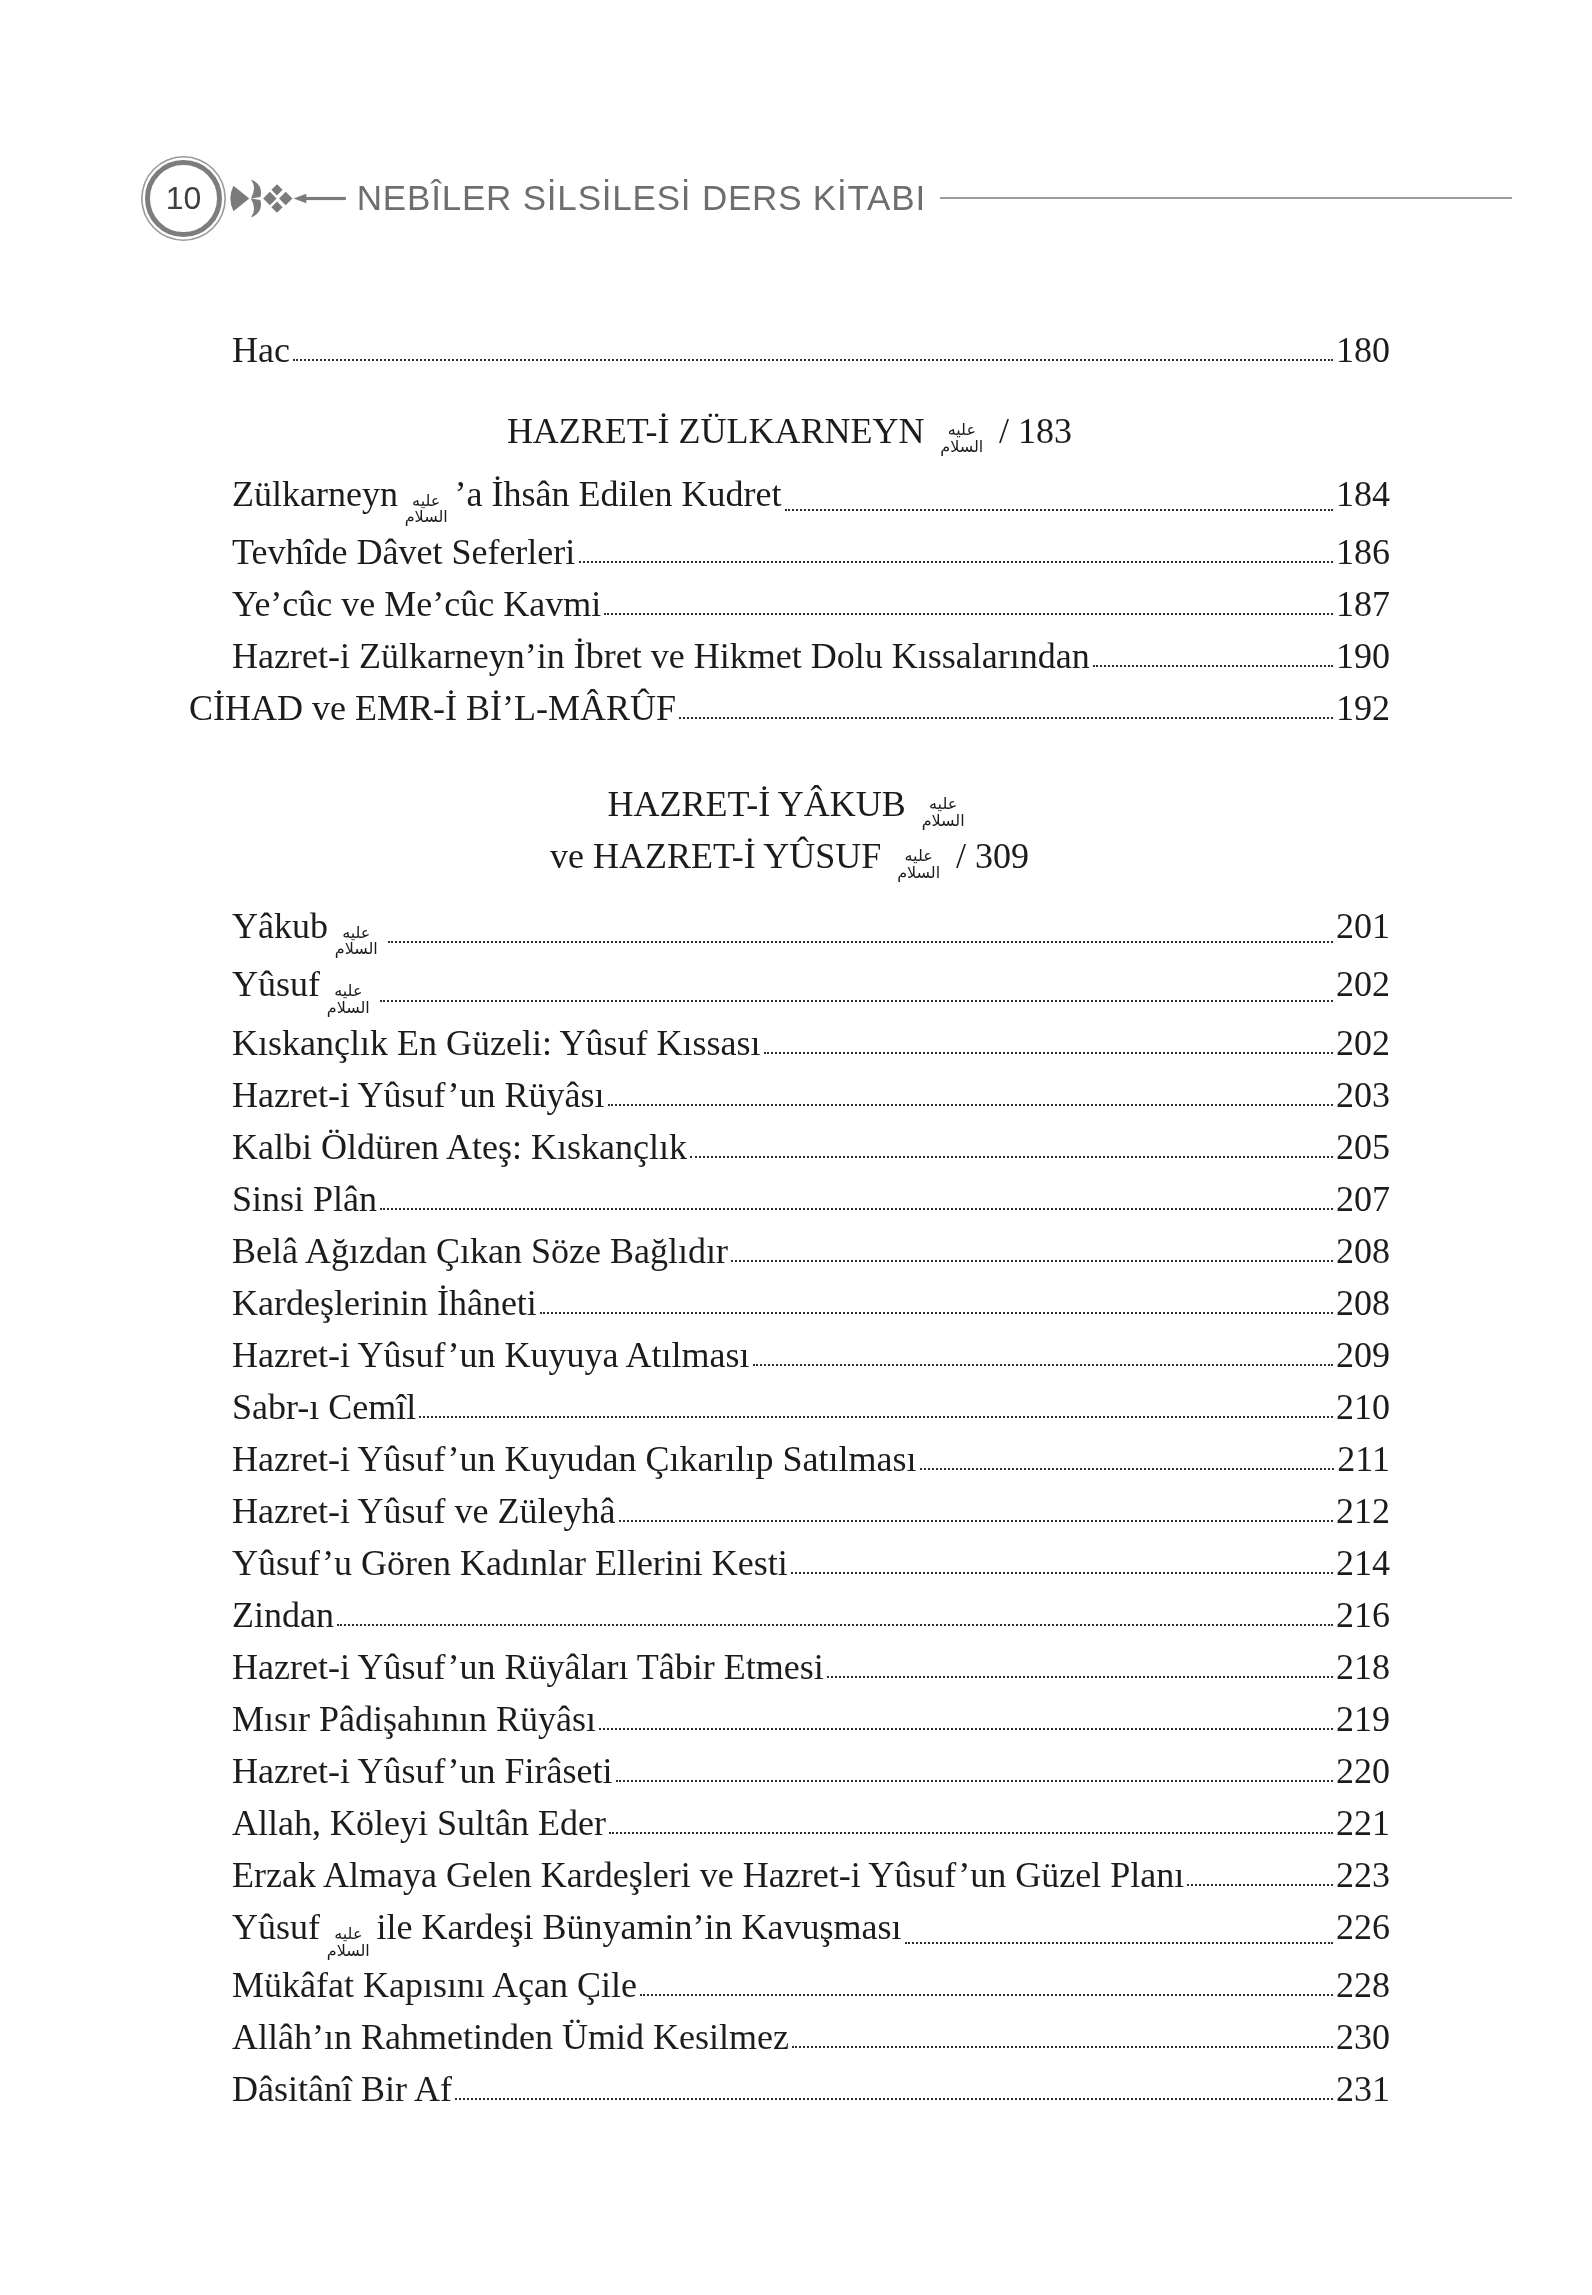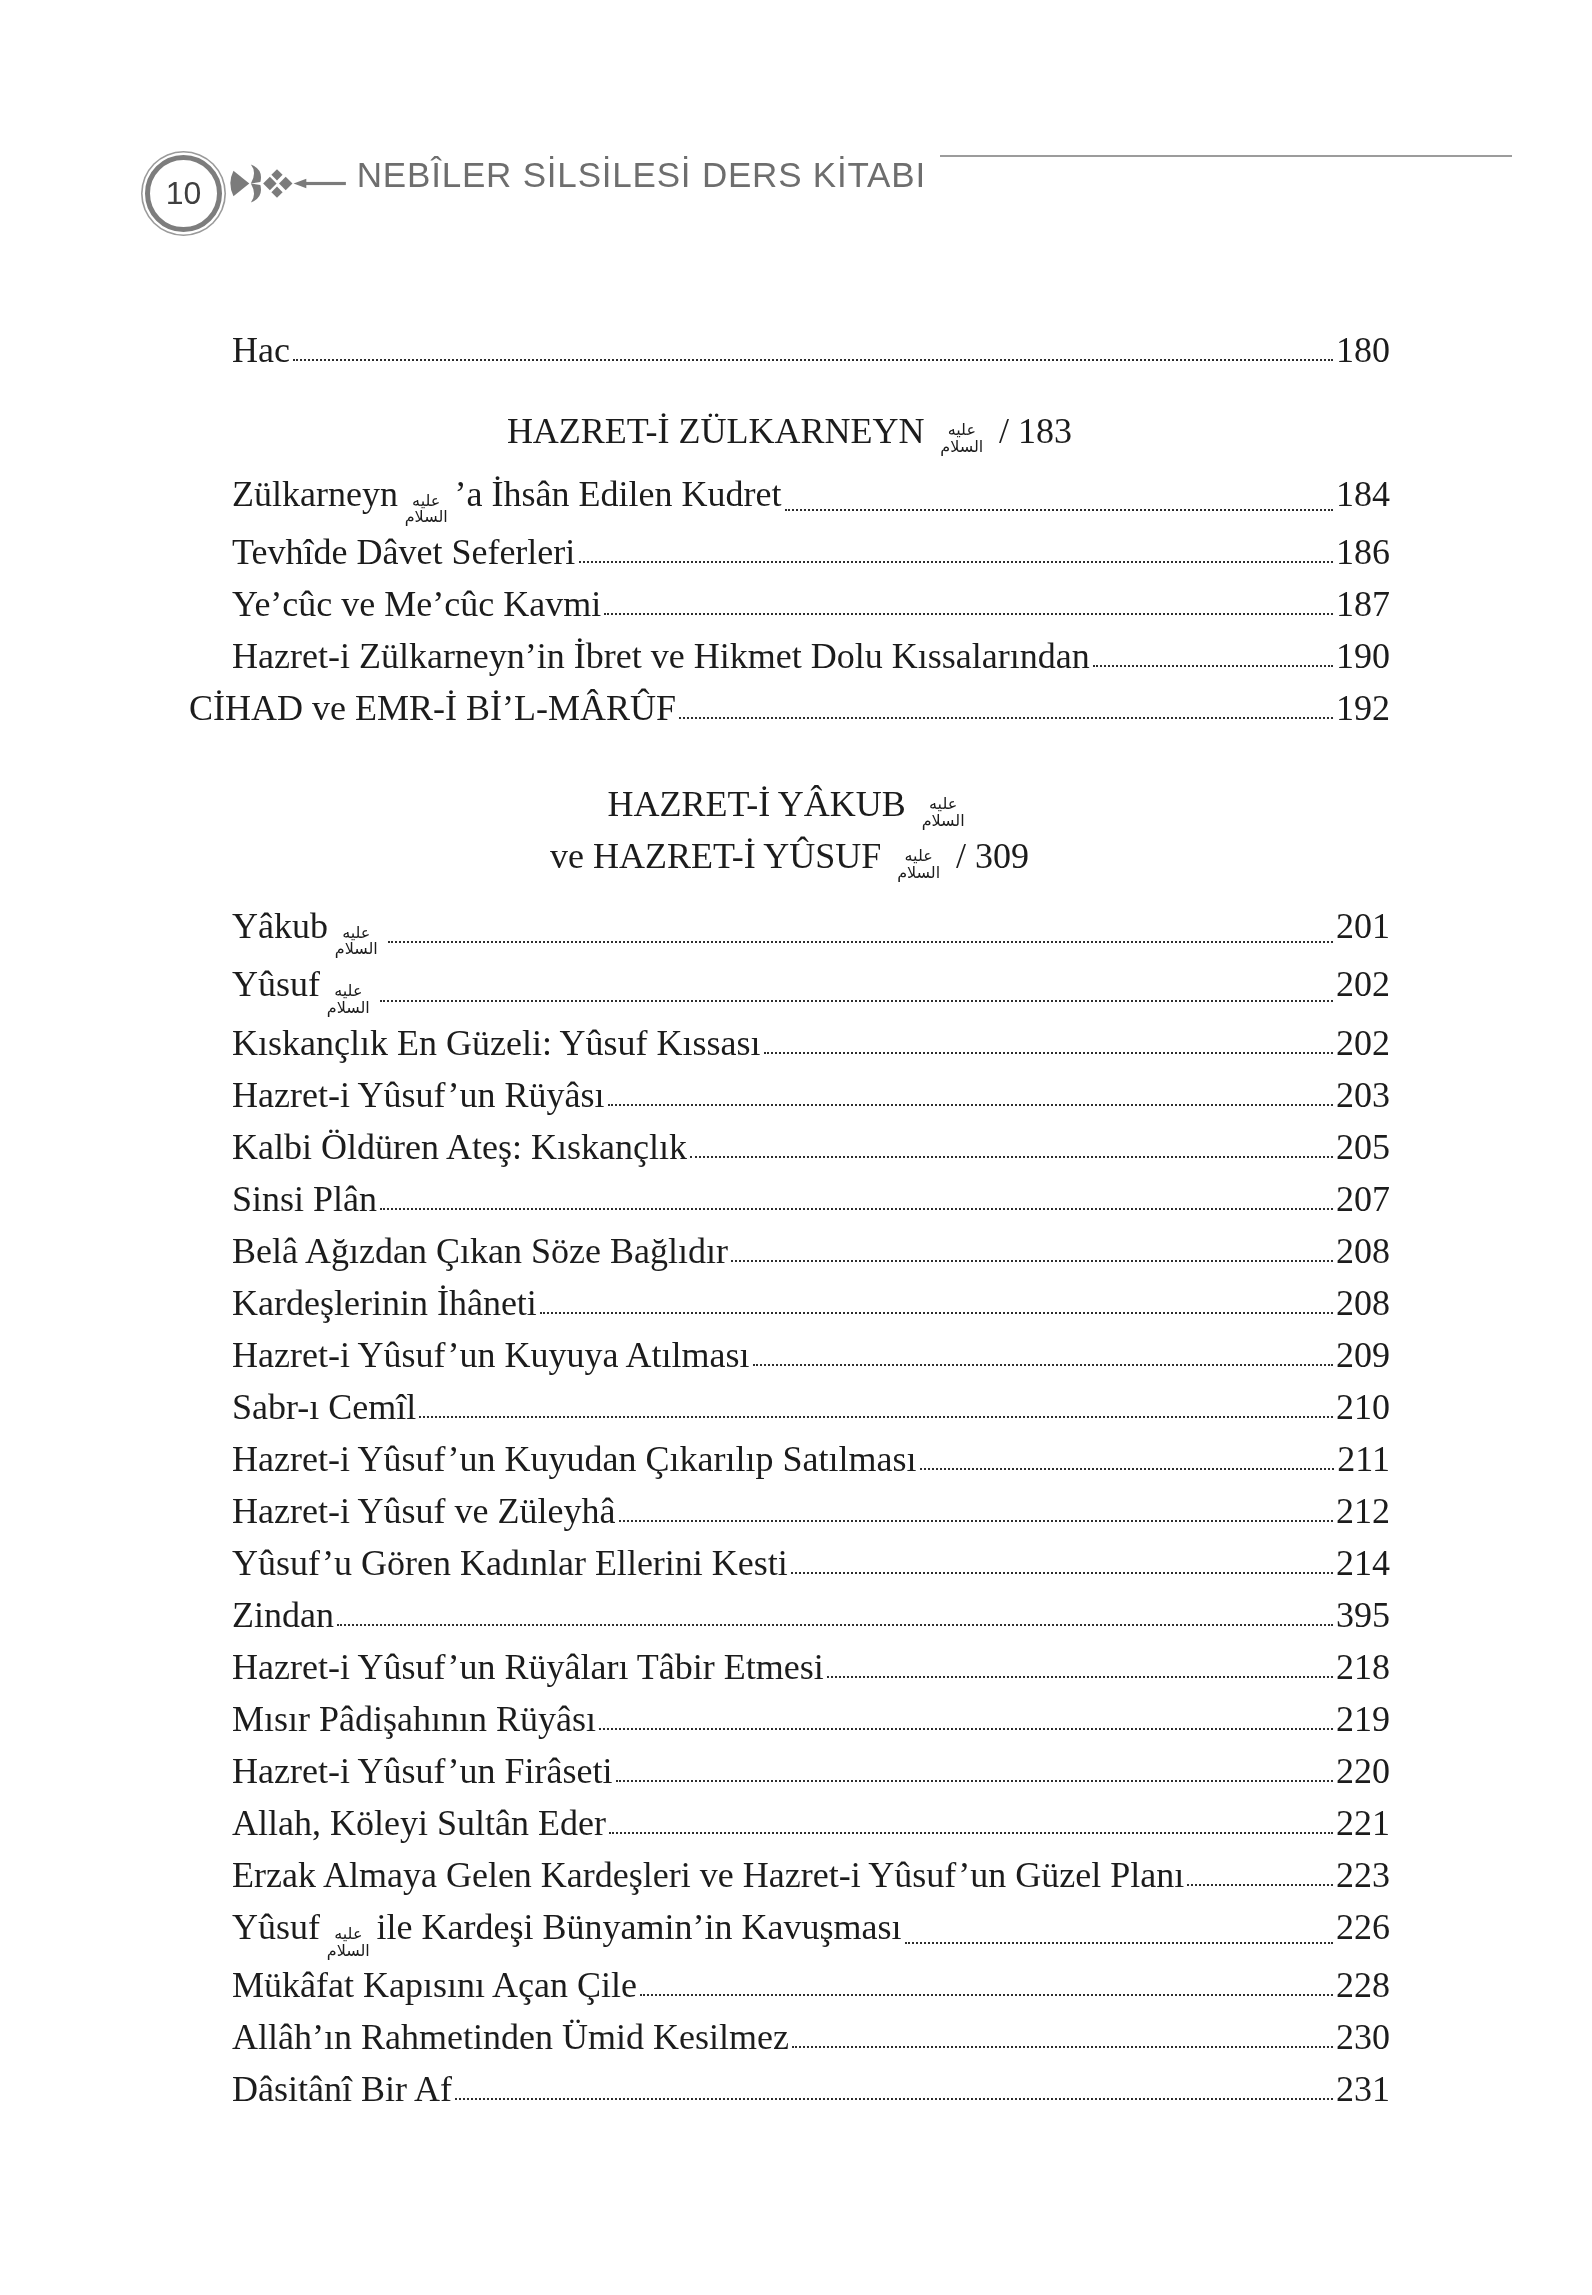--- a/index.html
+++ b/index.html
@@ -7,21 +7,21 @@
     position:relative;
     width:1593px;height:2295px;
     background:#ffffff;
     font-family:"Liberation Serif","DejaVu Serif",serif;
     color:#1c1c1c;
     overflow:hidden;
   }
   
   .header{
     position:absolute;left:145px;right:81px;top:155px;height:86px;
-    display:flex;
+    display:flex;align-items:center;
   }
   .pagenum-circle{
     flex:none;width:67px;height:67px;border-radius:50%;
     border:5.6px solid #7d7d7d;
     box-shadow:0 0 0 2.4px #ffffff,0 0 0 4px #9a9a9a;
     display:flex;align-items:center;justify-content:center;
     font-family:"Liberation Sans","DejaVu Sans",sans-serif;
     font-size:32px;color:#3f3f3f;background:#fff;
   }
   .orn{flex:none;margin-left:4.8px;}
@@ -204,21 +204,21 @@
       <span class="pg">212</span>
     </div>
     <div class="row indent">
       <span class="t">Yûsuf’u Gören Kadınlar Ellerini Kesti</span>
       <span class="leader"></span>
       <span class="pg">214</span>
     </div>
     <div class="row indent">
       <span class="t">Zindan</span>
       <span class="leader"></span>
-      <span class="pg">395</span>
+      <span class="pg">216</span>
     </div>
     <div class="row indent">
       <span class="t">Hazret-i Yûsuf’un Rüyâları Tâbir Etmesi</span>
       <span class="leader"></span>
       <span class="pg">218</span>
     </div>
     <div class="row indent">
       <span class="t">Mısır Pâdişahının Rüyâsı</span>
       <span class="leader"></span>
       <span class="pg">219</span>

